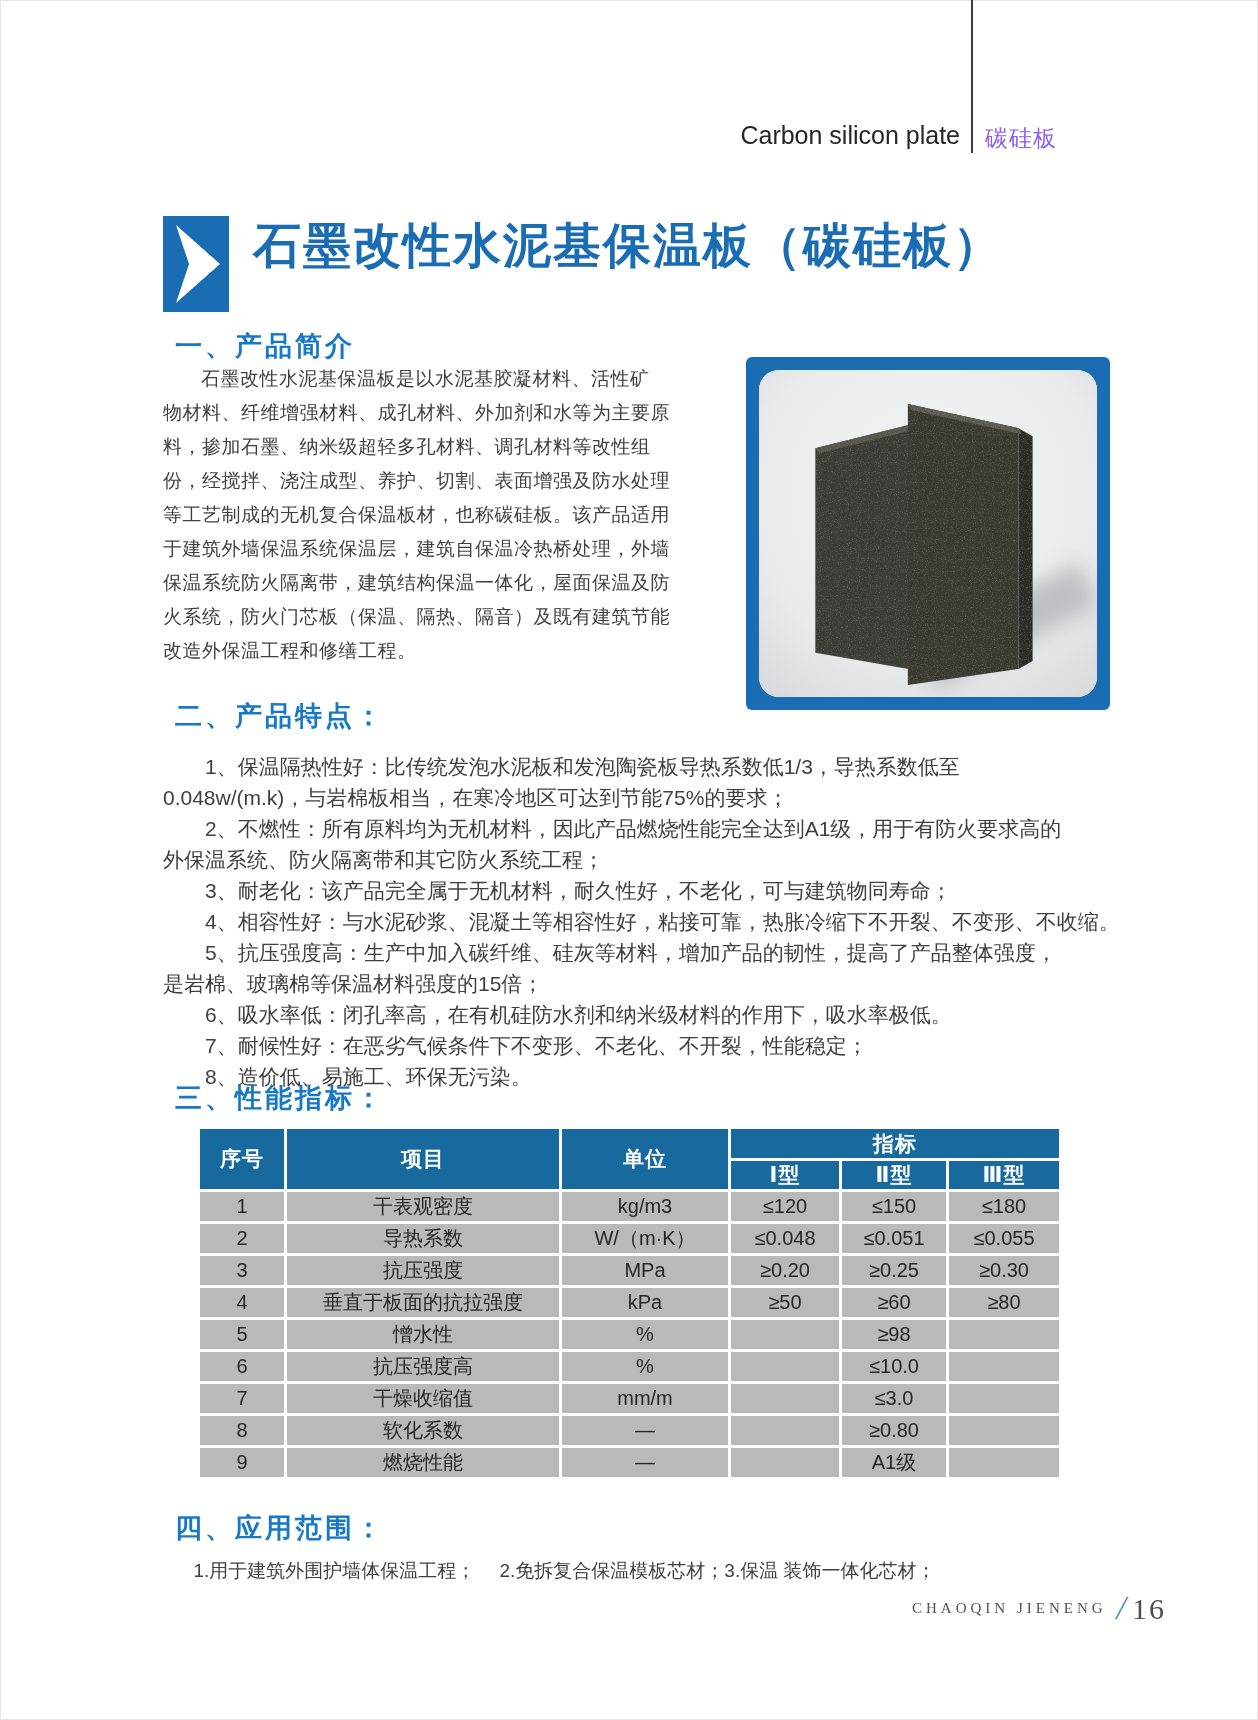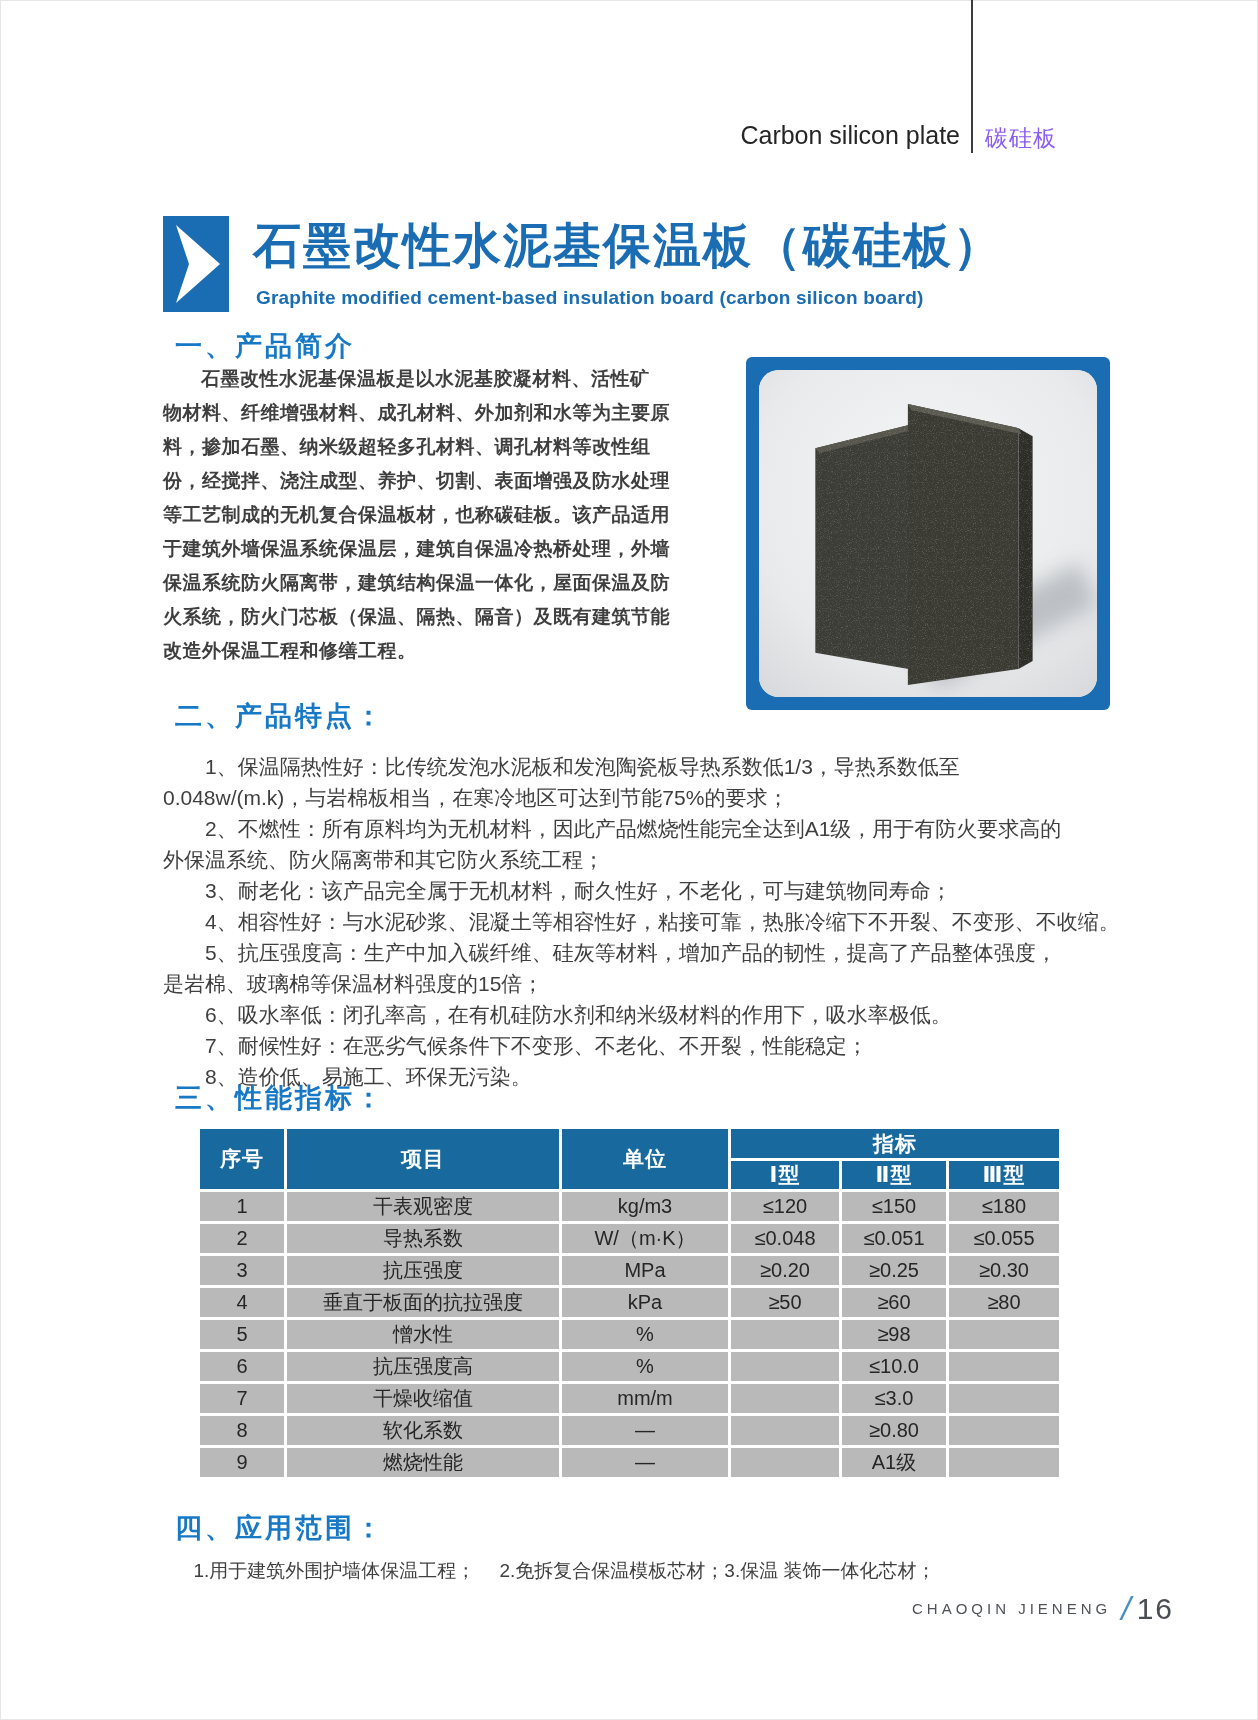--- a/index.html
+++ b/index.html
@@ -46,21 +46,21 @@
     letter-spacing:3px;white-space:nowrap;
   }
   .sec1{top:328px;}
   .sec2{top:698px;}
   .sec3{top:1080px;}
   .sec4{top:1510px;}
   
   .intro-body{
     position:absolute;left:163px;top:362px;width:518px;
     font-size:19px;line-height:34px;color:var(--text-main);
-    text-indent:2em;white-space:pre-line;letter-spacing:0.5px;font-weight:bold;
+    text-indent:2em;white-space:pre-line;letter-spacing:0.5px;
   }
   .photo-frame{
     position:absolute;left:746px;top:357px;width:364px;height:353px;
     background:var(--primary-blue);border-radius:6px;padding:13px;
   }
   .photo-inner{
     width:100%;height:100%;border-radius:20px;overflow:hidden;
     background:#eceef0;
   }
   .photo-inner svg{display:block;width:100%;height:100%;}
@@ -85,41 +85,40 @@
     background:var(--cell-gray);color:#262626;
     font-size:20px;text-align:center;height:29px;padding:0 4px;
     overflow:hidden;white-space:nowrap;
   }
   
   .app-body{
     position:absolute;left:163px;top:1558px;width:1060px;
     font-size:19px;color:var(--text-main);text-indent:1.6em;white-space:pre-line;
   }
   
-  .footer{position:absolute;left:912px;top:1592px;display:flex;align-items:flex-end;}
+  .footer{position:absolute;left:912px;top:1592px;display:flex;align-items:flex-end;font-family:Liberation Serif, serif;}
   .footer .brand{font-size:15px;letter-spacing:4px;color:#4e5257;padding-bottom:7px;}
   .footer .slash{font-size:34px;color:var(--slash-blue);font-style:italic;line-height:0.95;margin:0 6px 0 10px;}
   .footer .pagenum{font-size:30px;color:#4a4e53;letter-spacing:2px;line-height:1;}
 </style>
 </head>
 <body>
 
 <div class="page">
 
   <div class="hdr-rule"></div>
   <div class="hdr-en">Carbon silicon plate</div>
   <div class="hdr-zh">碳硅板</div>
 
   <div class="arrow-box">
     <svg viewBox="0 0 66 96">
       <polygon points="13,9 57,48 13,87 26,48" fill="#ffffff"></polygon>
     </svg>
   </div>
   <div class="title-zh">石墨改性水泥基保温板（碳硅板）</div>
-  <div class="title-en">Graphite modified cement-based insulation board (carbon silicon board)</div>
 
   <div class="sec-head sec1">一、产品简介</div>
   <div class="intro-body">石墨改性水泥基保温板是以水泥基胶凝材料、活性矿
 物材料、纤维增强材料、成孔材料、外加剂和水等为主要原
 料，掺加石墨、纳米级超轻多孔材料、调孔材料等改性组
 份，经搅拌、浇注成型、养护、切割、表面增强及防水处理
 等工艺制成的无机复合保温板材，也称碳硅板。该产品适用
 于建筑外墙保温系统保温层，建筑自保温冷热桥处理，外墙
 保温系统防火隔离带，建筑结构保温一体化，屋面保温及防
 火系统，防火门芯板（保温、隔热、隔音）及既有建筑节能

